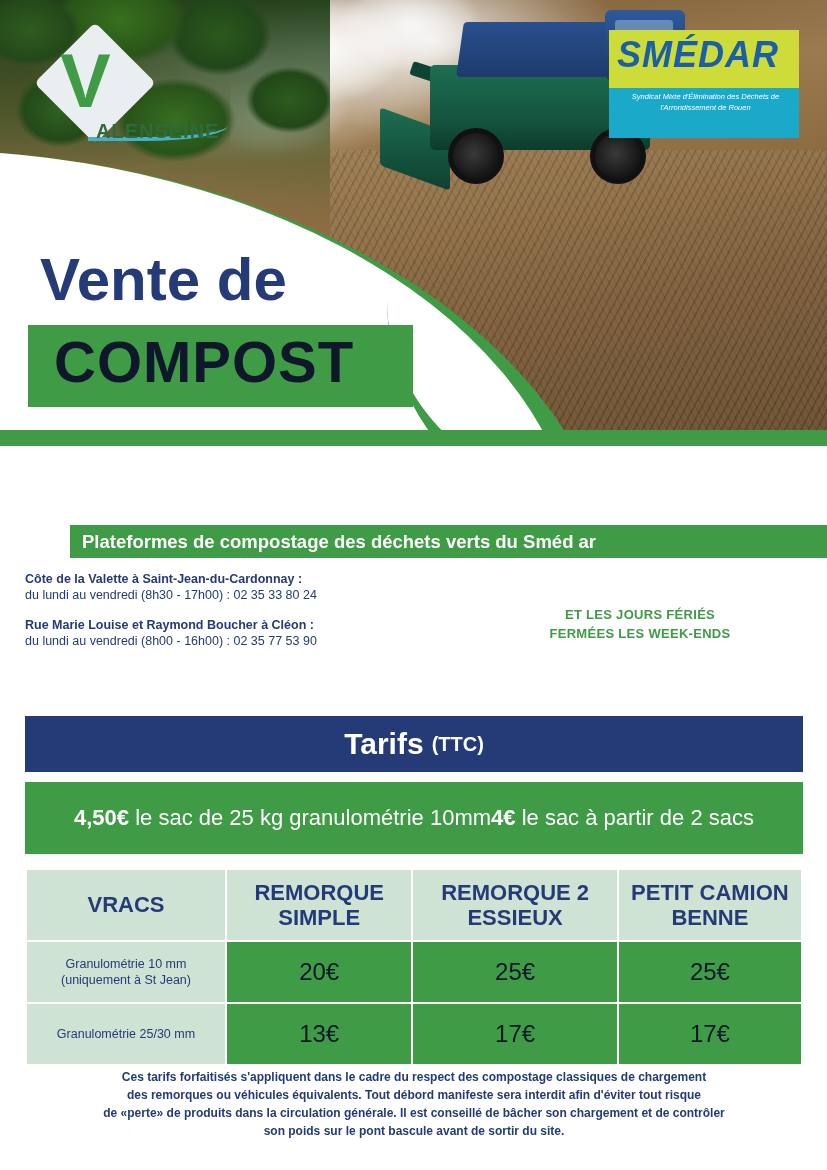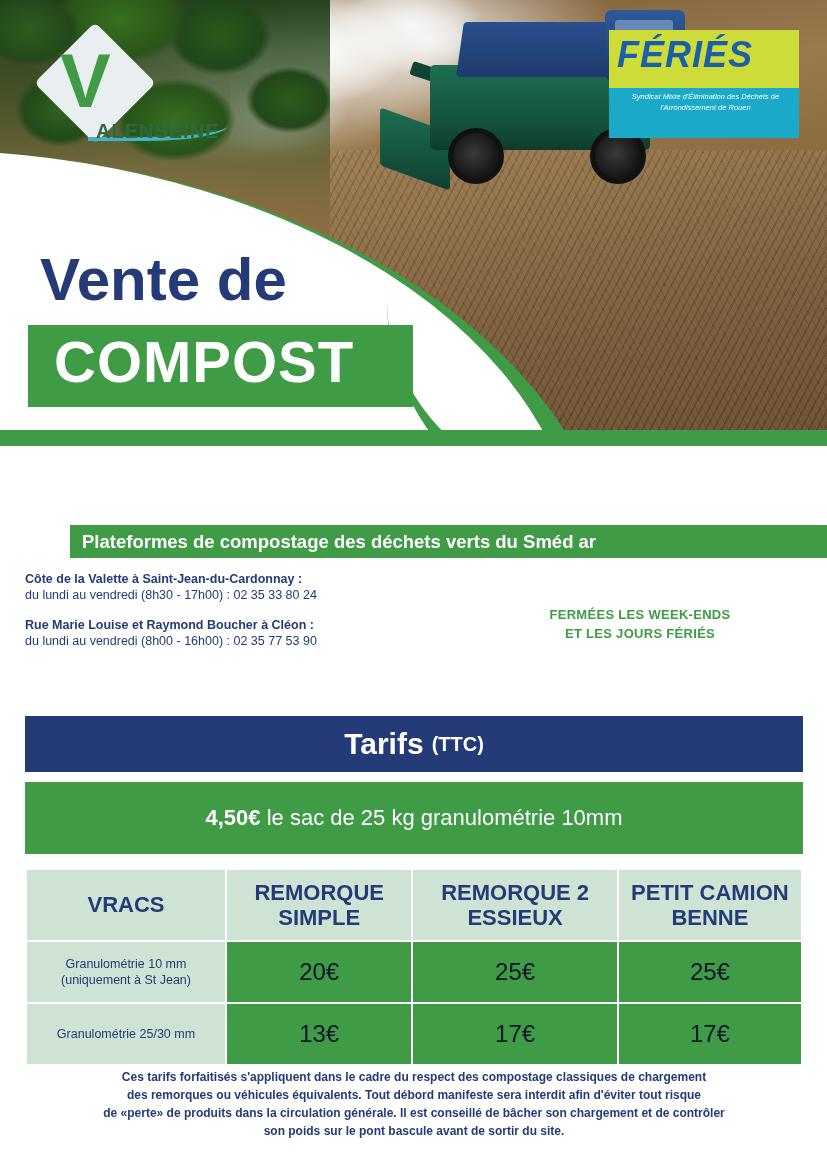--- a/index.html
+++ b/index.html
@@ -254,21 +254,21 @@
     position: absolute;
     left: 28px; top: 325px;
     width: 385px; height: 82px;
     background: #3f9b46;
   }
   .title-compost {
     position: absolute;
     left: 26px; top: 8px;
     font-size: 58px;
     font-weight: bold;
-    color: #ffffff;
+    color: #0f172a;
     letter-spacing: 1px;
     line-height: 1;
   }
 
   
   .platforms-bar {
     position: absolute;
     left: 25px; top: 525px;
     width: 778px; height: 33px;
     background: #3f9b46;
@@ -428,21 +428,21 @@
   <div class="logo-valenseine">
     <div class="diamond"></div>
     <div class="vmark">V</div>
     <div class="vswoosh"></div>
     <div class="vtext">ALENSEINE</div>
   </div>
 
   <div class="logo-smedar">
     <div class="bg"></div>
     <div class="bg2"></div>
-    <div class="name">FÉRIÉS</div>
+    <div class="name">SMÉDAR</div>
     <div class="sub">Syndicat Mixte d'Élimination des Déchets de l'Arrondissement de Rouen</div>
   </div>
 
   <div class="title-vente">Vente de</div>
   <div class="title-compost-box">
     <div class="title-compost">COMPOST</div>
   </div>
 </div>
 
 <div class="platforms-bar">
@@ -450,32 +450,35 @@
 </div>
 
 <div class="addr-block">
   <div class="addr-title">Côte de la Valette à Saint-Jean-du-Cardonnay :</div>
   <div class="addr-line">du lundi au vendredi (8h30 - 17h00) : 02 35 33 80 24</div>
   <div class="addr-title">Rue Marie Louise et Raymond Boucher à Cléon :</div>
   <div class="addr-line">du lundi au vendredi (8h00 - 16h00) : 02 35 77 53 90</div>
 </div>
 
 <div class="closed-note">
+  <div>ET LES JOURS FÉRIÉS</div>
   <div>FERMÉES LES WEEK-ENDS</div>
-  <div>ET LES JOURS FÉRIÉS</div>
 </div>
 
 <div class="tarifs-bar">
   <span class="t1">Tarifs</span>
   <span class="t2">(TTC)</span>
 </div>
 
 <div class="sacs-box">
   <div>
     <b>4,50€</b><span> le sac de 25 kg granulométrie 10mm</span>
+  </div>
+  <div>
+    <b>4€</b><span> le sac à partir de 2 sacs</span>
   </div>
 </div>
 
 <table class="price-table">
   <thead>
     <tr>
       <th class="first">VRACS</th>
       <th>REMORQUE SIMPLE</th>
       <th>REMORQUE 2 ESSIEUX</th>
       <th>PETIT CAMION BENNE</th>

